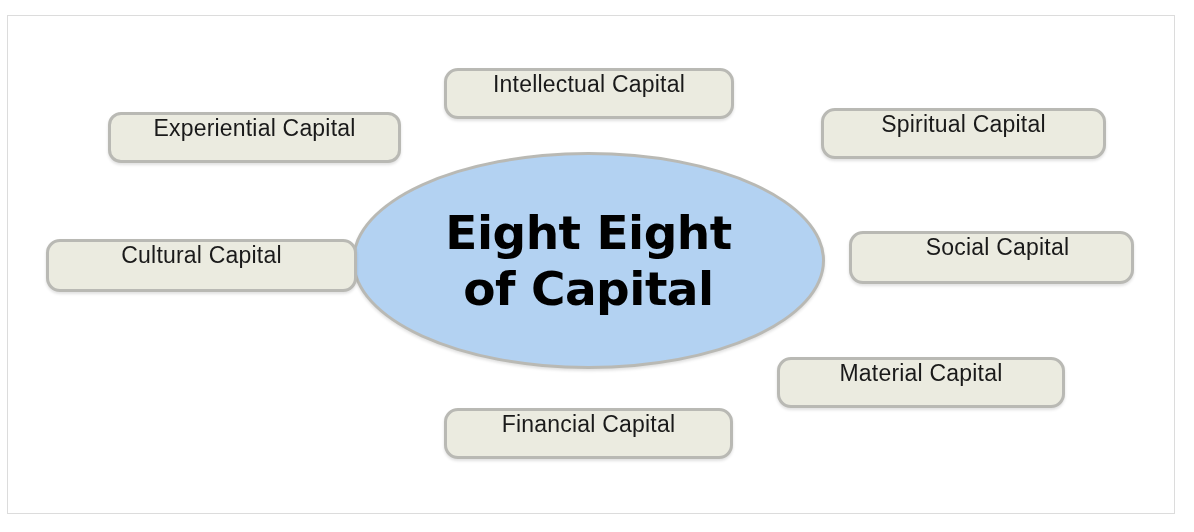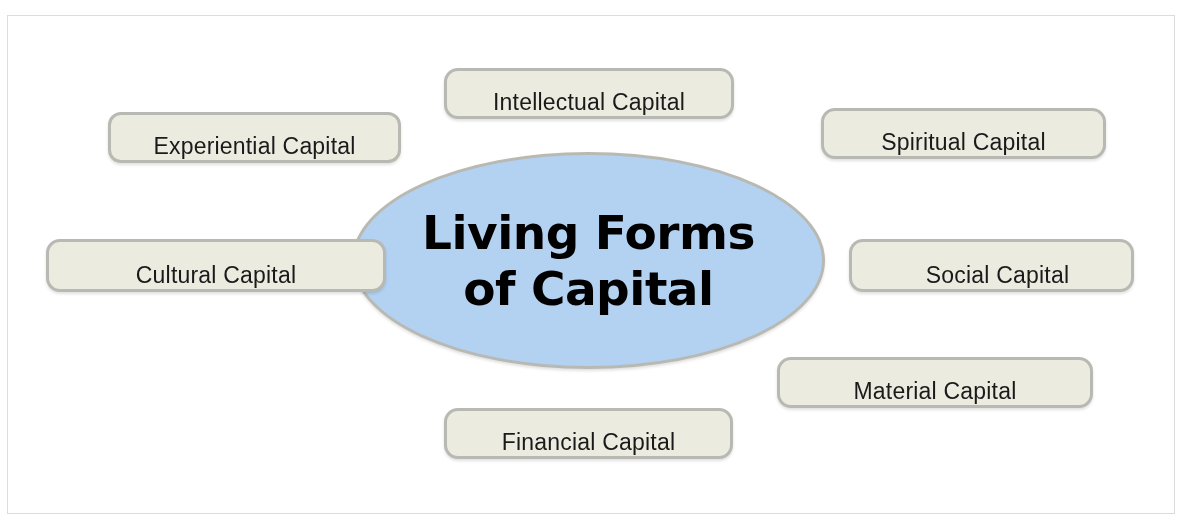--- a/index.html
+++ b/index.html
@@ -62,51 +62,51 @@
   }
 
   
   .node {
     position: absolute;
     background: #ebebe0;
     border: 3px solid #b9b9b4;
     border-radius: 14px;
     box-sizing: border-box;
     display: flex;
-    align-items: flex-end;
+    align-items: flex-start;
     justify-content: center;
     box-shadow: 0 2px 3px rgba(0,0,0,0.12);
   }
   .node .node-label {
     font-family: "Liberation Sans", sans-serif;
     font-size: 23px;
     color: #1a1a1a;
     white-space: nowrap;
     letter-spacing: 0.2px;
   }
 
   
   #node-experiential { left: 108px; top: 112px;  width: 293px; height: 51px; border-radius: 13px; }
   #node-intellectual { left: 444px; top: 68px;   width: 290px; height: 51px; }
   #node-spiritual    { left: 782px; top: 108px;  width: 285px; height: 51px; margin-left: 39px; }
-  #node-cultural     { left: 46px;  top: 239px;  width: 340px; height: 53px; }
-  #node-social       { left: 849px; top: 239px;  width: 285px; height: 53px; padding-left: 12px; }
+  #node-cultural     { left: 46px;  top: 239px;  width: 311px; height: 53px; }
+  #node-social       { left: 849px; top: 231px;  width: 285px; height: 53px; padding-left: 12px; }
   #node-living       { left: 113px; top: 357px;  width: 288px; height: 51px; }
-  #node-material     { left: 777px; top: 357px;  width: 316px; height: 51px; }
+  #node-material     { left: 777px; top: 357px;  width: 288px; height: 51px; }
   #node-financial    { left: 444px; top: 408px;  width: 289px; height: 51px; }
 </style>
 </head>
 <body>
 
 <div id="diagram-canvas">
 
   <div id="diagram-frame"></div>
 
   <div id="center-node">
-    <span class="center-label">Living Forms
+    <span class="center-label">Eight Eight
 of Capital</span>
   </div>
 
   <div class="node" id="node-experiential">
     <span class="node-label">Experiential Capital</span>
   </div>
 
   <div class="node" id="node-intellectual">
     <span class="node-label">Intellectual Capital</span>
   </div>

